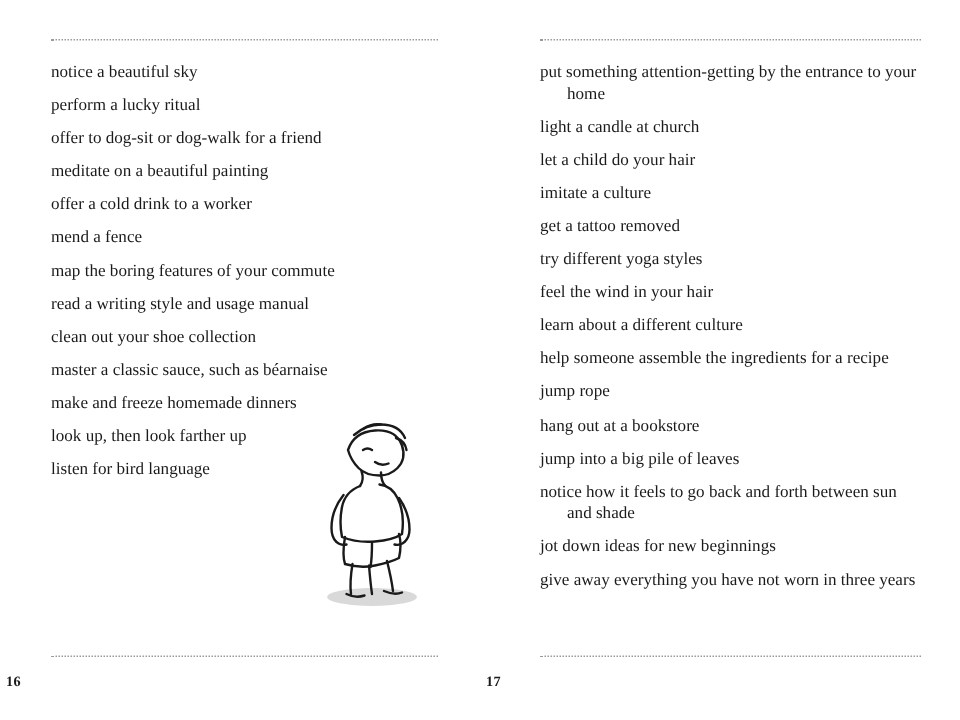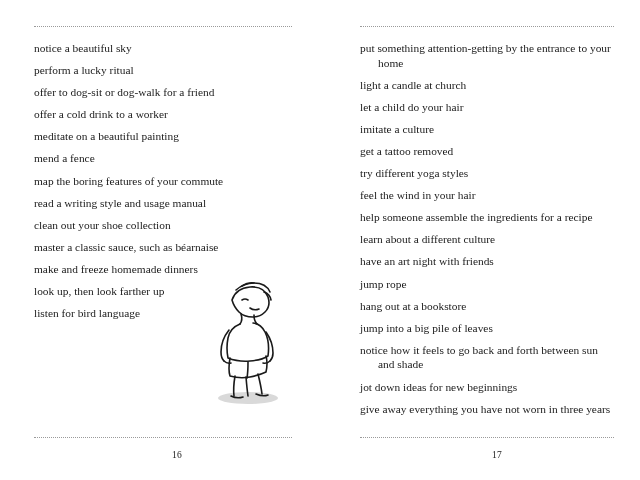--- a/index.html
+++ b/index.html
@@ -61,25 +61,25 @@
   }
   .list li .txt {
     display: inline;
   }
   .list li.bold .txt {
     font-weight: normal;
   }
   .folio {
     position: absolute;
     bottom: 20px;
-    left: 17px;
+    left: 4px;
     width: 320px;
-    text-align: center;
+    text-align: left;
     font-size: 9.5px;
-    font-weight: normal;
+    font-weight: bold;
     letter-spacing: 0.3px;
     color: #1a1a1a;
   }
   
   .illus {
     position: absolute;
     right: 24px;
     bottom: 70px;
     width: 110px;
     height: 140px;
@@ -90,22 +90,22 @@
 <body>
 
 <div class="spread">
 
   <div class="page left">
     <div class="rule"></div>
     <ul class="list">
       <li><span class="txt">notice a beautiful sky</span></li>
       <li><span class="txt">perform a lucky ritual</span></li>
       <li><span class="txt">offer to dog-sit or dog-walk for a friend</span></li>
+      <li><span class="txt">meditate on a beautiful painting</span></li>
       <li><span class="txt">offer a cold drink to a worker</span></li>
-      <li><span class="txt">meditate on a beautiful painting</span></li>
       <li><span class="txt">mend a fence</span></li>
       <li><span class="txt">map the boring features of your commute</span></li>
       <li><span class="txt">read a writing style and usage manual</span></li>
       <li><span class="txt">clean out your shoe collection</span></li>
       <li><span class="txt">master a classic sauce, such as béarnaise</span></li>
       <li><span class="txt">make and freeze homemade dinners</span></li>
       <li class="bold"><span class="txt">look up, then look farther up</span></li>
       <li><span class="txt">listen for bird language</span></li>
     </ul>
 
@@ -151,23 +151,22 @@
   <div class="page right">
     <div class="rule"></div>
     <ul class="list">
       <li><span class="txt">put something attention-getting by the entrance to your home</span></li>
       <li><span class="txt">light a candle at church</span></li>
       <li><span class="txt">let a child do your hair</span></li>
       <li><span class="txt">imitate a culture</span></li>
       <li><span class="txt">get a tattoo removed</span></li>
       <li><span class="txt">try different yoga styles</span></li>
       <li><span class="txt">feel the wind in your hair</span></li>
+      <li><span class="txt">learn about a different culture</span></li>
       <li><span class="txt">help someone assemble the ingredients for a recipe</span></li>
-      <li><span class="txt">learn about a different culture</span></li>
-      <li><span class="txt">have an art night with friends</span></li>
       <li><span class="txt">jump rope</span></li>
       <li><span class="txt">hang out at a bookstore</span></li>
       <li><span class="txt">jump into a big pile of leaves</span></li>
       <li><span class="txt">notice how it feels to go back and forth between sun and shade</span></li>
       <li><span class="txt">jot down ideas for new beginnings</span></li>
       <li><span class="txt">give away everything you have not worn in three years</span></li>
     </ul>
     <div class="rule bottom"></div>
     <div class="folio">17</div>
   </div>

